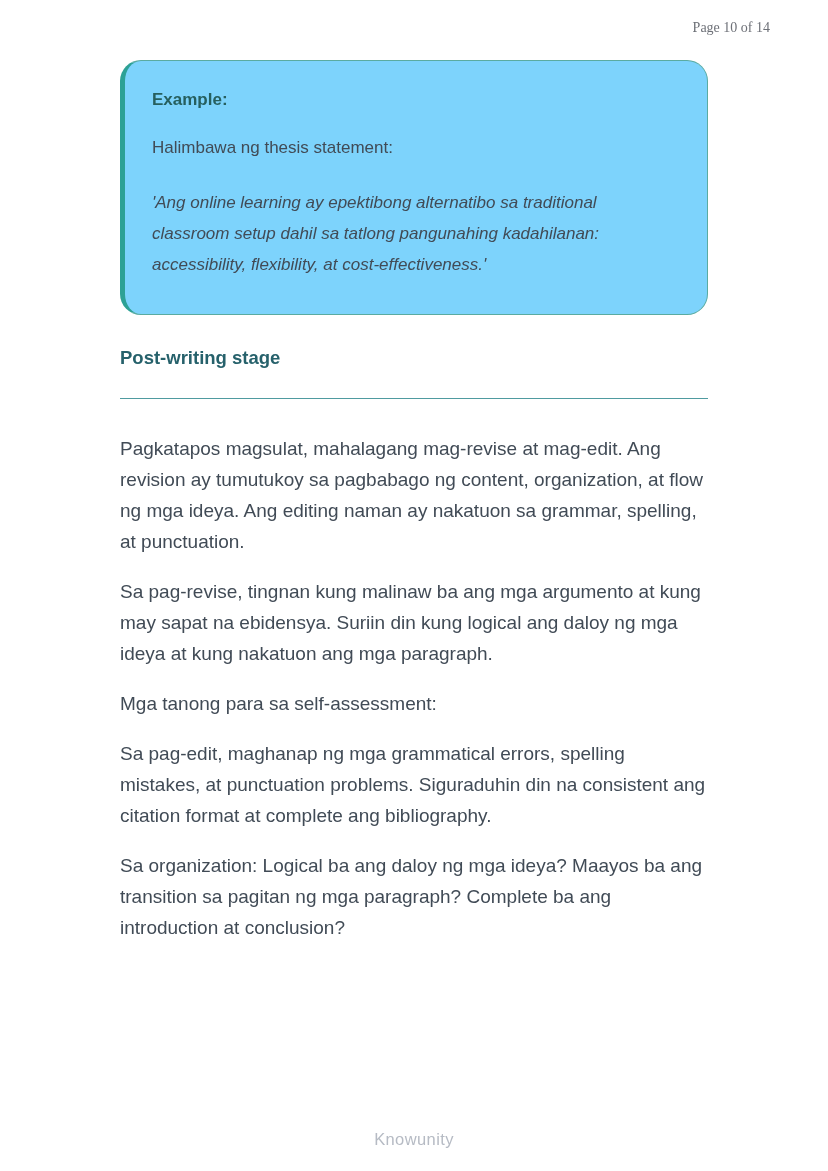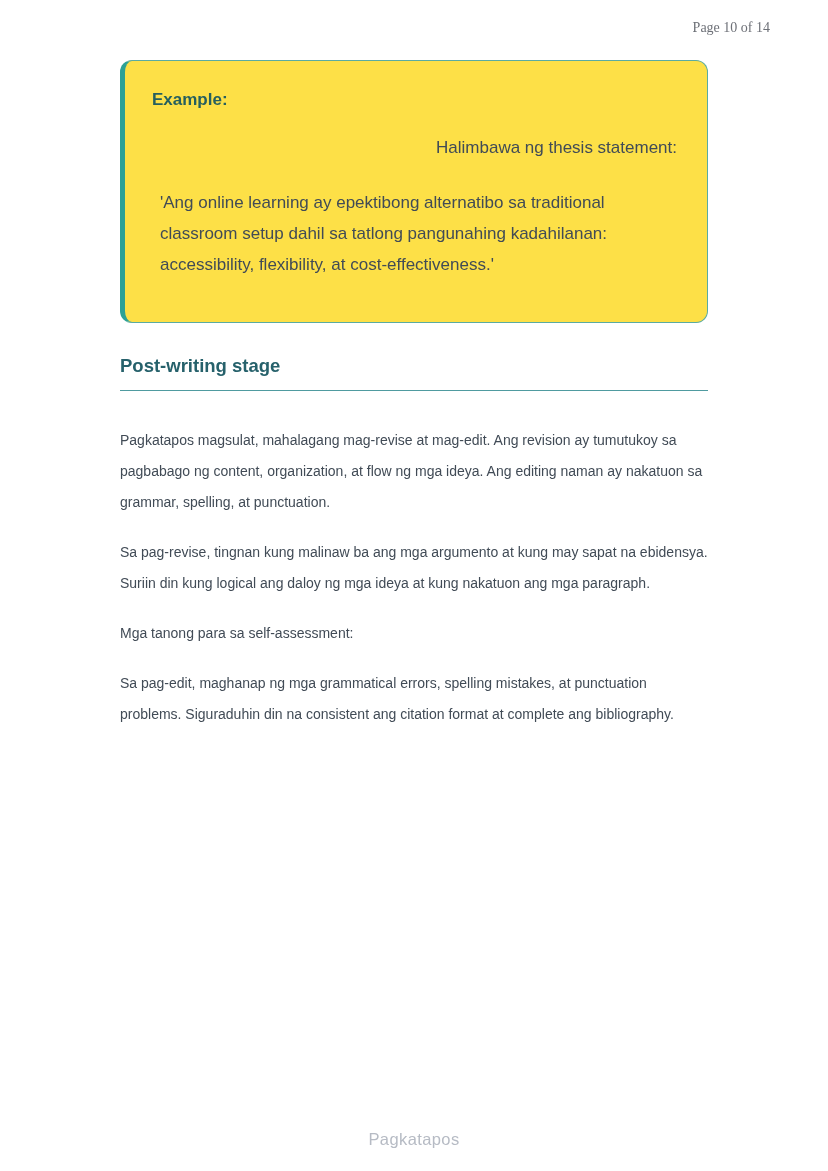--- a/index.html
+++ b/index.html
@@ -33,57 +33,57 @@
   }
   .content {
     position: absolute;
     left: 120px;
     top: 60px;
     width: 588px;
   }
   .example-box {
     border: 1.5px solid var(--accent-teal-light, #5aaba1);
     border-left: 5px solid var(--accent-teal, #2da195);
-    border-radius: 12px;
+    border-radius: 21px;
     padding: 26px 30px 34px 27px;
-    background: #fde047;
+    background: #7dd3fc;
   }
   .example-title {
     margin: 0 0 22px 0;
     font-size: 17px;
     font-weight: bold;
     line-height: 26px;
     color: var(--example-heading-teal, #265f5e);
   }
   .example-intro {
     margin: 0 0 26px 0;
     font-size: 17px;
     line-height: 26px;
     color: var(--body-text, #414b56);
-    text-align: right;
   }
   .example-quote {
-    margin: 8px;
+    margin: 0;
     font-size: 17px;
     line-height: 31px;
     color: var(--body-text, #414b56);
+    font-style: italic;
   }
   .section-heading {
     margin: 31px 0 0 0;
-    padding-bottom: 12px;
+    padding-bottom: 28px;
     font-size: 18.5px;
     font-weight: bold;
     line-height: 24px;
     color: var(--heading-teal, #26616b);
     border-bottom: 1.5px solid var(--rule-teal, #4f9ba0);
   }
   .body-copy { margin-top: 34px; }
   .body-copy p {
     margin: 0 0 19px 0;
-    font-size: 14px;
+    font-size: 19px;
     line-height: 31px;
     color: var(--body-text, #414b56);
   }
   .footer-brand {
     position: absolute;
     top: 1130px;
     left: 0;
     width: 100%;
     text-align: center;
     font-size: 16.5px;
@@ -106,19 +106,20 @@
       <p class="example-quote">'Ang online learning ay epektibong alternatibo sa traditional classroom setup dahil sa tatlong pangunahing kadahilanan: accessibility, flexibility, at cost-effectiveness.'</p>
     </div>
 
     <h2 class="section-heading">Post-writing stage</h2>
 
     <div class="body-copy">
       <p>Pagkatapos magsulat, mahalagang mag-revise at mag-edit. Ang revision ay tumutukoy sa pagbabago ng content, organization, at flow ng mga ideya. Ang editing naman ay nakatuon sa grammar, spelling, at punctuation.</p>
       <p>Sa pag-revise, tingnan kung malinaw ba ang mga argumento at kung may sapat na ebidensya. Suriin din kung logical ang daloy ng mga ideya at kung nakatuon ang mga paragraph.</p>
       <p>Mga tanong para sa self-assessment:</p>
       <p>Sa pag-edit, maghanap ng mga grammatical errors, spelling mistakes, at punctuation problems. Siguraduhin din na consistent ang citation format at complete ang bibliography.</p>
+      <p>Sa organization: Logical ba ang daloy ng mga ideya? Maayos ba ang transition sa pagitan ng mga paragraph? Complete ba ang introduction at conclusion?</p>
     </div>
 
   </div>
 
-  <div class="footer-brand">Pagkatapos</div>
+  <div class="footer-brand">Knowunity</div>
 
 </div>
 
 </body></html>

